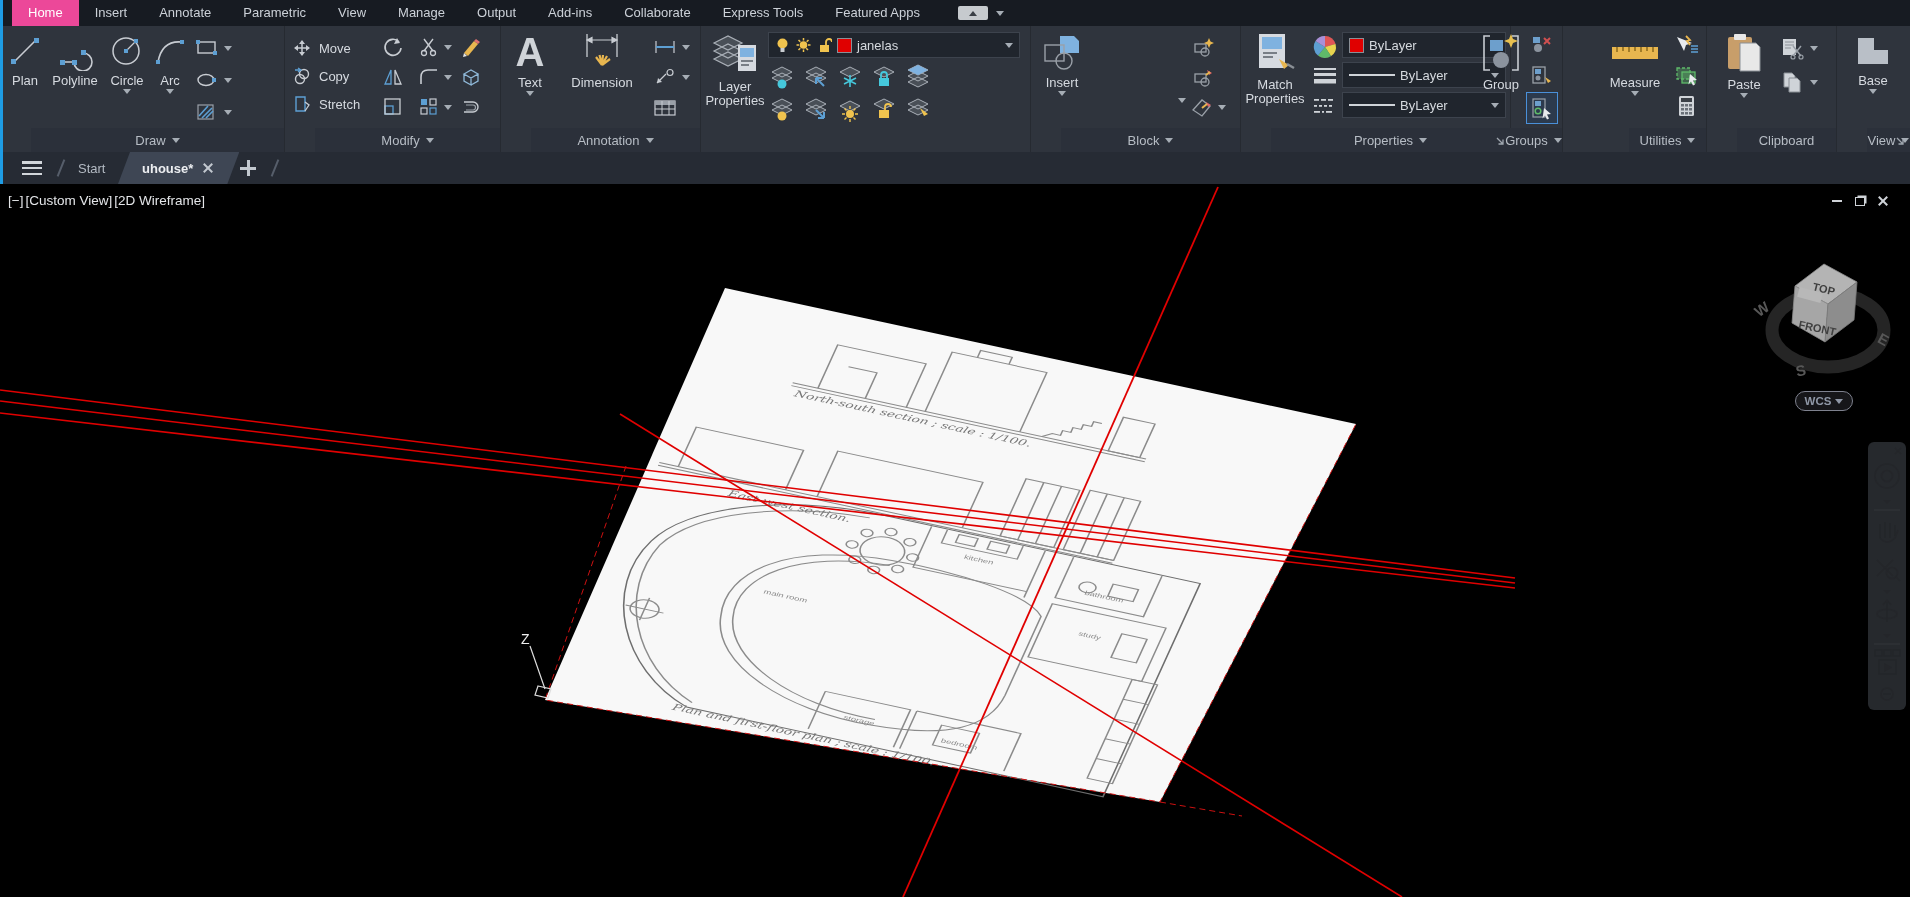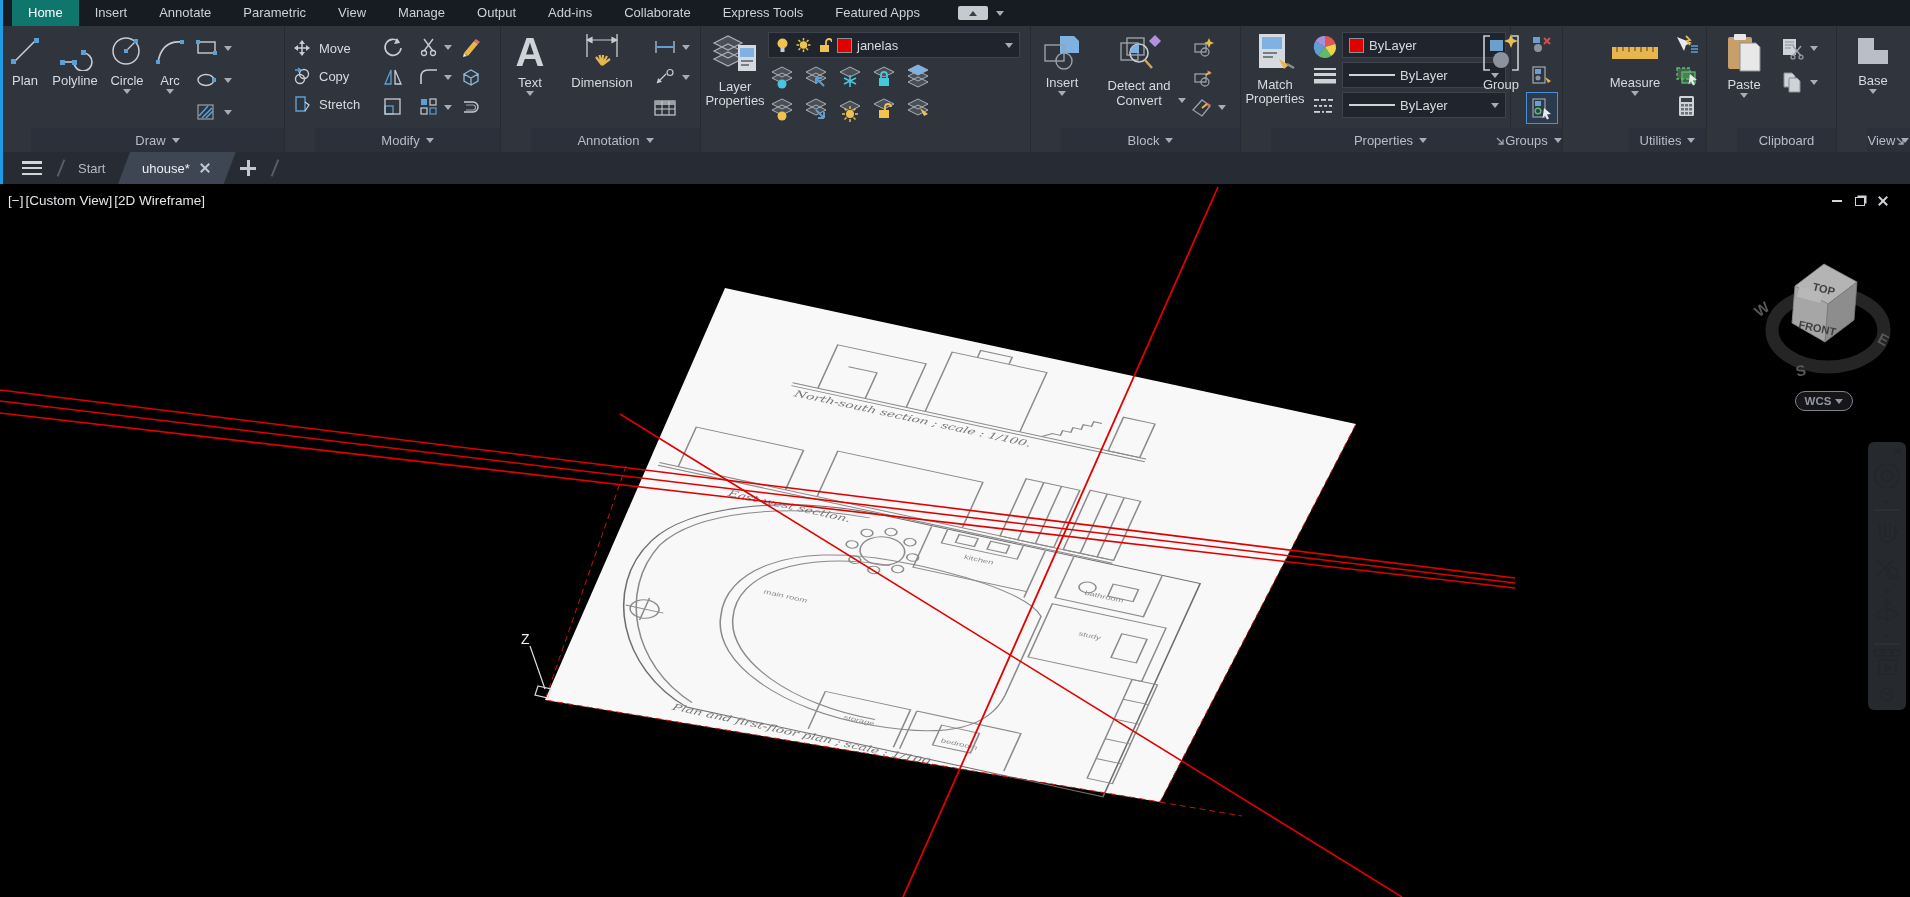--- a/index.html
+++ b/index.html
@@ -2,21 +2,21 @@
 <html><head>
 <meta charset="utf-8">
 <style>
   html,body{margin:0;padding:0;background:#000;}
   #app{position:relative;width:1910px;height:897px;overflow:hidden;background:#000;
        font-family:"Liberation Sans",sans-serif;-webkit-font-smoothing:antialiased;}
   .abs{position:absolute;}
   
   #tabrow{position:absolute;left:0;top:0;width:1910px;height:26px;background:#171b22;display:flex;align-items:stretch;padding-left:12px;}
   .rtab{padding:0 16px;line-height:26px;font-size:13px;color:#ccd1d8;cursor:default;white-space:nowrap;}
-  .rtab.active{background:#0f766e;color:#fff;}
+  .rtab.active{background:#ec4899;color:#fff;}
   #collapsebtn{margin:6px 0 0 22px;width:30px;height:14px;background:#c6cace;border-radius:2px;display:flex;align-items:center;justify-content:center;}
   .tri-up{width:0;height:0;border-left:4px solid transparent;border-right:4px solid transparent;border-bottom:5px solid #3a3f46;}
   .cdown{display:inline-block;width:0;height:0;border-left:4px solid transparent;border-right:4px solid transparent;border-top:5px solid #a6adb5;}
   
   #ribbon{position:absolute;left:0;top:26px;width:1910px;height:126px;background:#2f343d;border-bottom:1px solid #1b1e24;}
   .panel{position:absolute;top:0;height:126px;border-right:1px solid #262a31;}
   .plabel{position:absolute;bottom:0;left:0;right:0;height:24px;display:flex;align-items:center;justify-content:center;gap:6px;font-size:13px;color:#b7bdc5;background:#2b303a;margin-left:31px;}
   .bigbtn{position:absolute;top:5px;display:flex;flex-direction:column;align-items:center;gap:1px;}
   .bigbtn .lbl{font-size:13px;color:#d6dae0;line-height:14px;text-align:center;margin-top:2px;}
   .hbtn{position:absolute;display:flex;align-items:center;gap:7px;font-size:13px;color:#d6dae0;}
@@ -26,21 +26,21 @@
   .sw{width:13px;height:13px;background:#e00000;border:1px solid #8a8f96;}
   .lsample{height:2px;background:#cfd3d8;width:46px;}
   .launcher{position:absolute;right:4px;bottom:5px;}
   
   #filetabs{position:absolute;left:0;top:152px;width:1910px;height:32px;background:#262b34;}
   .burger{position:absolute;left:22px;top:9px;width:20px;height:14px;display:flex;flex-direction:column;justify-content:space-between;}
   .burger i{display:block;height:2.5px;background:#d2d6db;}
   .slash{position:absolute;top:7px;width:2px;height:18px;background:#565e6a;transform:rotate(22deg);}
   .ftab{position:absolute;top:0;height:32px;display:flex;align-items:center;font-size:13px;}
   .ftab.start{color:#b3bac3;}
-  .ftab.active{background:#3e4654;color:#eceef1;font-weight:normal;clip-path:polygon(12px 0,100% 0,calc(100% - 12px) 100%,0 100%);padding:0 26px 0 24px;}
+  .ftab.active{background:#3e4654;color:#eceef1;font-weight:bold;clip-path:polygon(12px 0,100% 0,calc(100% - 12px) 100%,0 100%);padding:0 26px 0 24px;}
   .xclose{position:relative;width:10px;height:10px;margin-left:10px;}
   .xclose::before,.xclose::after{content:"";position:absolute;left:4px;top:-1px;width:2px;height:12px;background:#c2c8cf;}
   .xclose::before{transform:rotate(45deg);}.xclose::after{transform:rotate(-45deg);}
   .plus{position:absolute;width:16px;height:16px;top:8px;}
   .plus::before,.plus::after{content:"";position:absolute;background:#c2c8cf;}
   .plus::before{left:7px;top:0;width:2.5px;height:16px;}
   .plus::after{left:0;top:7px;width:16px;height:2.5px;}
   
   #viewport{position:absolute;left:0;top:184px;width:1910px;height:713px;background:#000;}
   #vplabel{position:absolute;left:8px;top:9px;font-size:13.5px;color:#e4e6e9;display:flex;gap:2px;}
@@ -347,31 +347,20 @@
 
   <div class="panel" style="left:1030px;width:210px;">
     <div class="bigbtn" style="left:6px;width:52px;">
       <svg width="44" height="42">
         <path d="M20 5 H34 L39 10 V22 H20 Z" fill="#7fb2e0"></path>
         <rect x="5" y="14" width="19" height="16" fill="none" stroke="#9aa0a8" stroke-width="1.4"></rect>
         <circle cx="24" cy="30" r="8" fill="none" stroke="#9aa0a8" stroke-width="1.4"></circle>
       </svg>
       <span class="lbl">Insert</span>
       <span class="cdown"></span>
-    </div>
-    <div class="bigbtn" style="left:62px;width:94px;">
-      <svg width="48" height="44">
-        <rect x="6" y="12" width="17" height="17" fill="none" stroke="#9aa0a8" stroke-width="1.4"></rect>
-        <rect x="12" y="7" width="17" height="17" fill="none" stroke="#9aa0a8" stroke-width="1.4"></rect>
-        <circle cx="24" cy="22" r="9" fill="none" stroke="#c8ccd2" stroke-width="1.6"></circle>
-        <path d="M24 13 a9 9 0 0 0 -9 9 h9 Z" fill="#7fb2e0"></path>
-        <line x1="30" y1="29" x2="37" y2="37" stroke="#c9a45c" stroke-width="2.5"></line>
-        <path d="M40 4 L46 10 L40 16 L34 10 Z" fill="#b38fe0"></path>
-      </svg>
-      <span class="lbl" style="line-height:15px">Detect and Convert</span>
     </div>
     <span class="cdown abs" style="left:148px;top:72px;"></span>
     <div class="mini" style="left:162px;top:10px;">
       <svg width="24" height="22">
             <rect x="3" y="8" width="11" height="8" fill="none" stroke="#9aa0a8" stroke-width="1.3"></rect>
             <circle cx="13" cy="16" r="4" fill="none" stroke="#9aa0a8" stroke-width="1.3"></circle>
             <path d="M17 2 l1.5 3.5 3.5 1.5 -3.5 1.5 -1.5 3.5 -1.5 -3.5 -3.5 -1.5 3.5 -1.5 Z" fill="#e8b64f"></path>
           </svg>
     </div>
     <div class="mini" style="left:162px;top:40px;">

